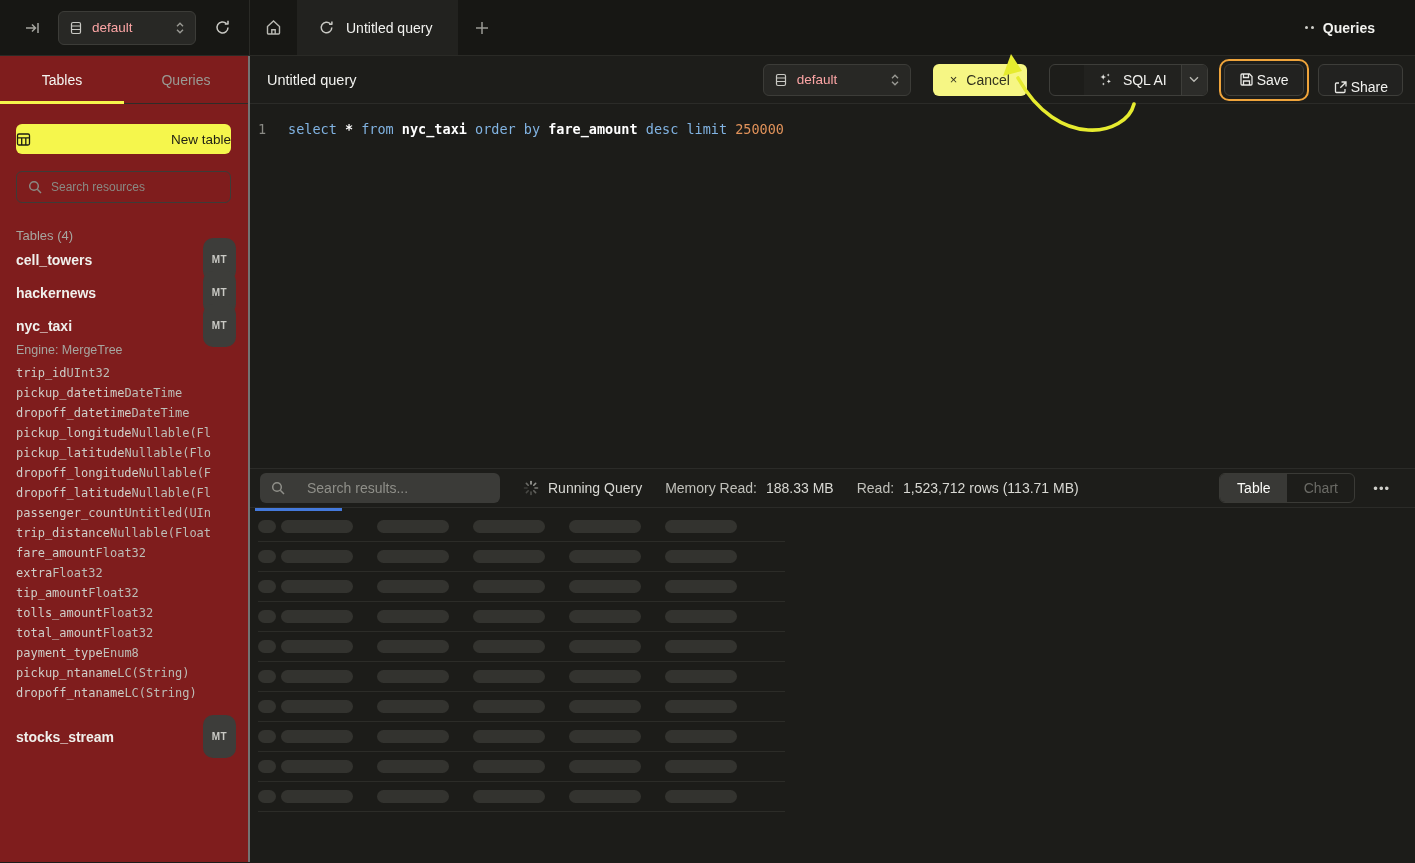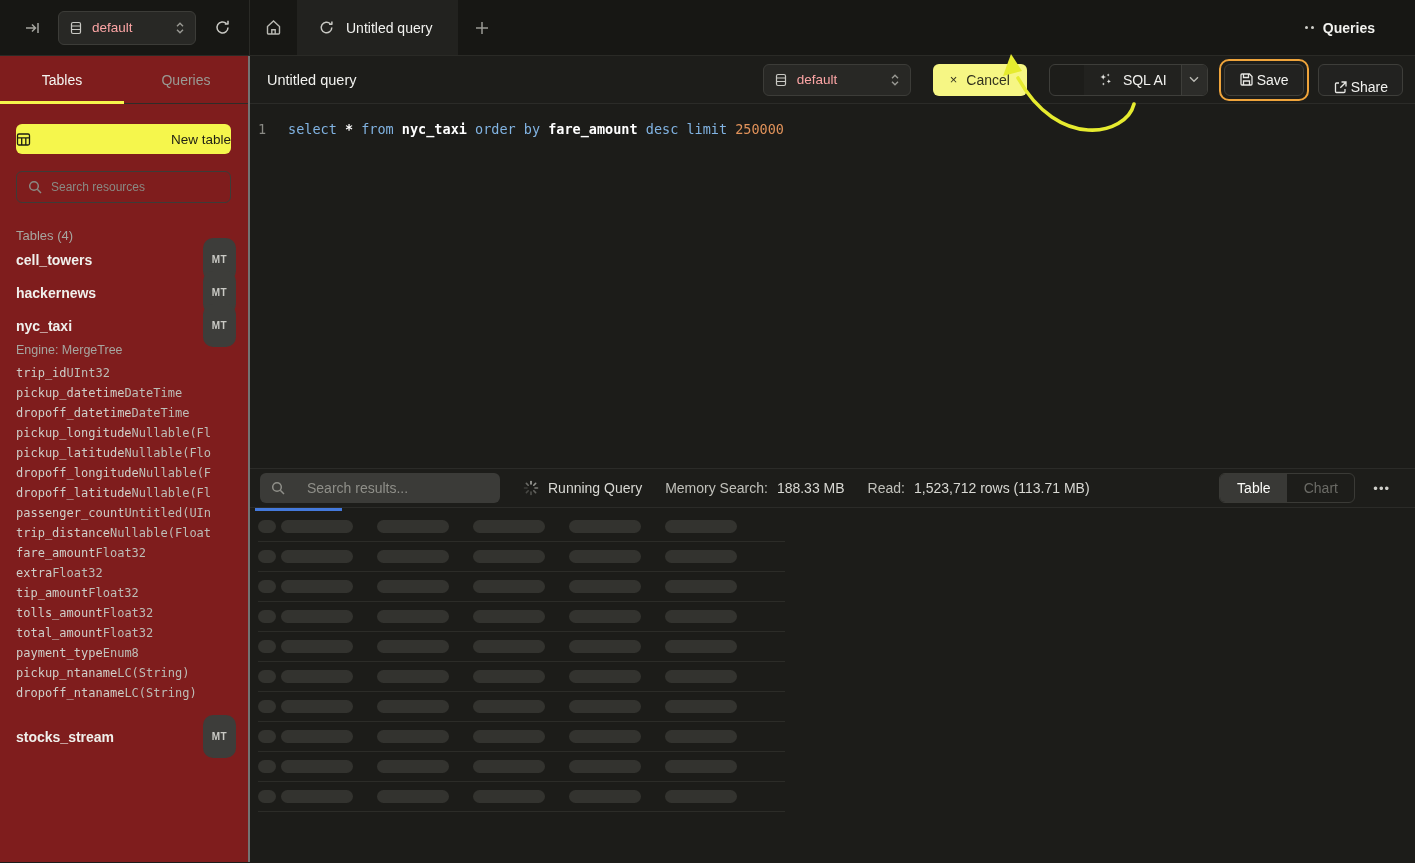--- a/index.html
+++ b/index.html
@@ -381,21 +381,21 @@
                 <path d="M1.5 8H4"></path>
               </g>
               <g opacity=".5">
                 <path d="M3.4 3.4L5.2 5.2"></path>
               </g>
           </svg>
           <span class="val">Running Query</span>
         </div>
 
         <div class="rstat">
-          <span class="lbl">Memory Search:</span>
+          <span class="lbl">Memory Read:</span>
           <span class="val">188.33 MB</span>
         </div>
 
         <div class="rstat">
           <span class="lbl">Read:</span>
           <span class="val">1,523,712 rows (113.71 MB)</span>
         </div>
 
         <div class="view-toggle">
           <button class="vt-seg active">Table</button>

